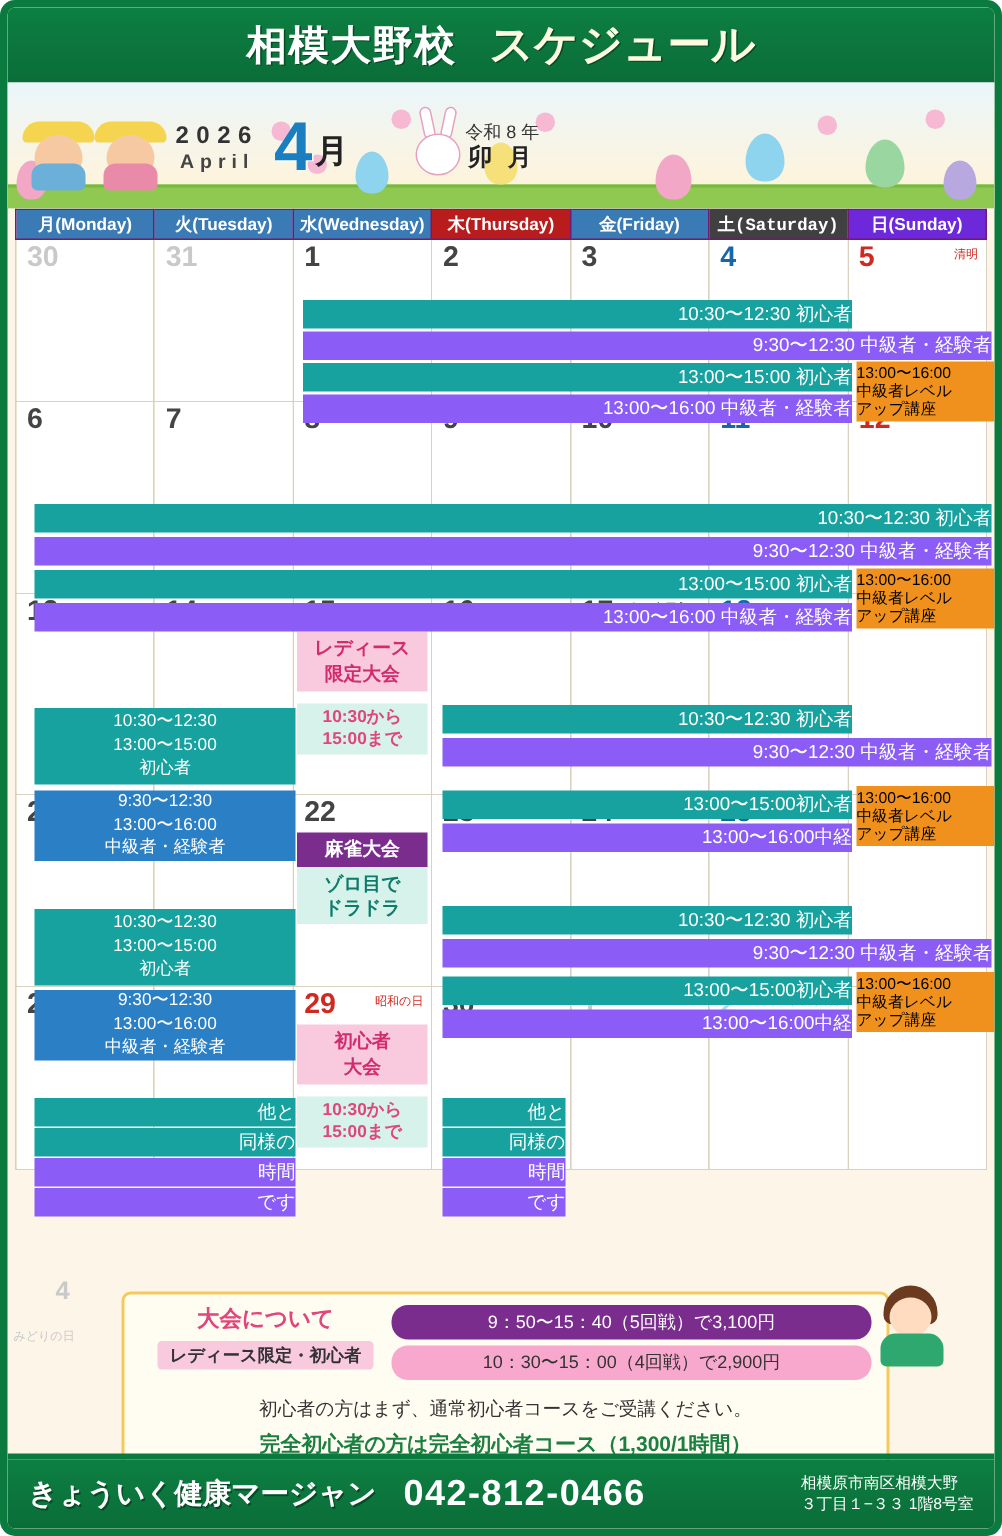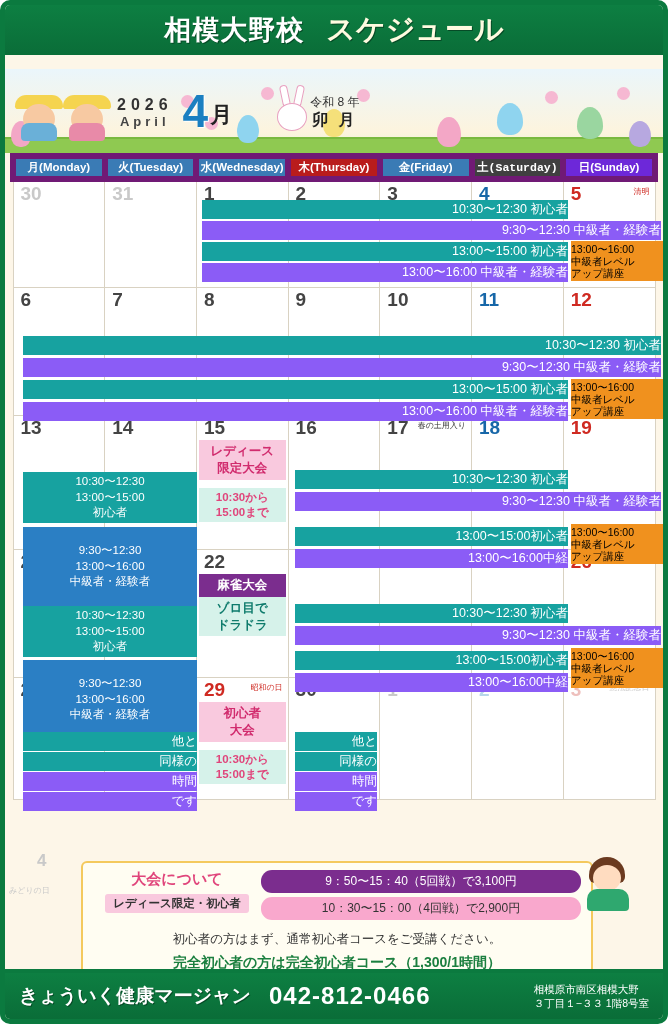--- a/index.html
+++ b/index.html
@@ -39,21 +39,20 @@
     font-weight: bold;
     text-shadow: 1px 1px 0 #064a26;
   }
 
   
   .band {
     position: relative;
     height: 84px;
     background: linear-gradient(#eaf6fb 0%, #fdf4de 75%, #e7f3d4 100%);
     overflow: hidden;
-    margin-top: 14px;
   }
   .band .grass {
     position:absolute; left:0; right:0; bottom:0; height:16px;
     background:#8fc951;
     border-top: 2px solid #7ab93f;
   }
   .egg { position:absolute; border-radius:50% 50% 45% 45%/60% 60% 40% 40%; }
   .flower { position:absolute; width:13px; height:13px; border-radius:50%; }
   .kid { position:absolute; bottom:12px; width:40px; height:46px; }
   .kid .hat { position:absolute; top:0; left:-4px; width:48px; height:14px; background:#f5d44f; border-radius:24px 24px 6px 6px; }
@@ -85,21 +84,21 @@
   table.cal {
     width: 648px;
     margin: 0 auto;
     border-collapse: collapse;
     table-layout: fixed;
   }
   table.cal th {
     height: 20px;
     font-size: 11.5px;
     color: #ffffff;
-    border: 6px solid #701a75;
+    border: 1px solid #701a75;
   }
   th.mon { background:#3a7bb5; }
   th.tue { background:#3a7bb5; }
   th.wed { background:#3a7bb5; }
   th.thu { background:#b91c1c; }
   th.fri { background:#3a7bb5; }
   th.sat { background:#404040;font-family:Liberation Mono, monospace; }
   th.sun { background:#6d28d9; }
 
   td.day {
@@ -151,21 +150,21 @@
     background:#d6f2ea; color:#e0457b; font-weight:bold;
     font-size:11.5px; text-align:center; padding:2px 0; margin:0 2px;
     line-height:1.3;
   }
   .small-teal {
     background:#17a2a0; color:#fff; font-size:11.5px; text-align:center;
     padding:2px 0; margin:1px 2px; line-height:1.35;
   }
   .small-blue {
     background:#2b7fc4; color:#fff; font-size:11.5px; text-align:center;
-    padding:16px 0; margin:1px 2px; line-height:1.35;
+    padding:0 0; margin:1px 2px; line-height:1.35;
   }
 
   
   .notice {
     position:absolute; left:76px; top:856px; width:512px;
     background:#fffdf2; border:2px solid #f4c95d; border-radius:6px;
     padding:7px 10px 10px 10px;
   }
   .notice-top { display:flex; align-items:flex-start; }
   .notice-left { width:168px; text-align:center; }

